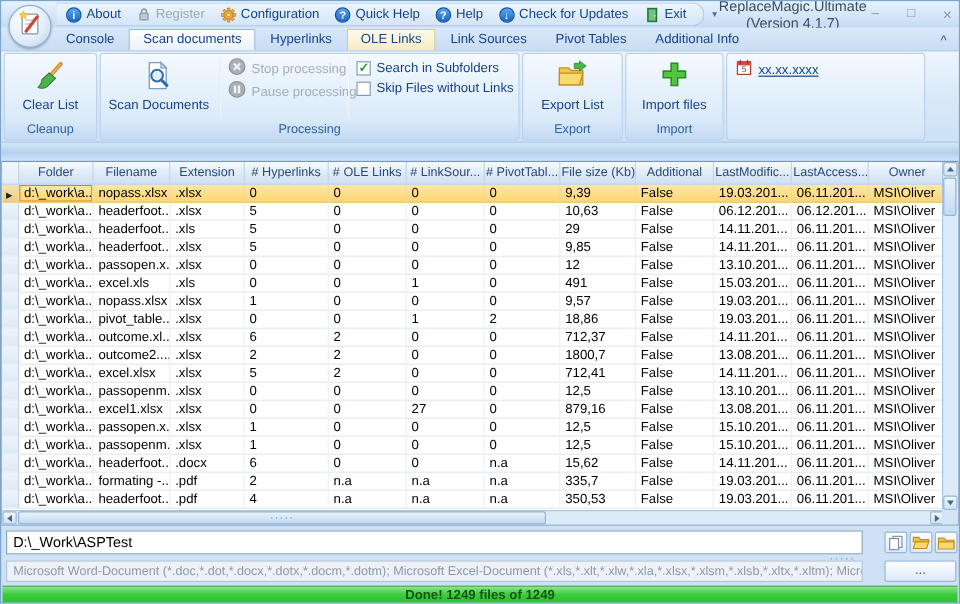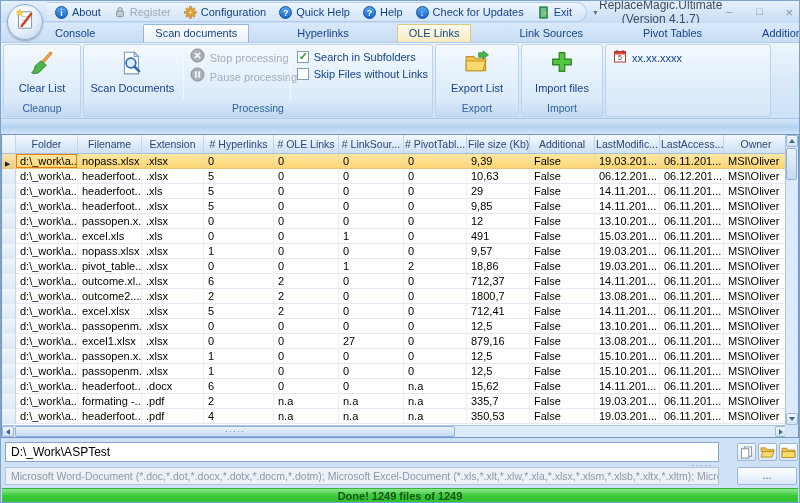--- a/index.html
+++ b/index.html
@@ -29,21 +29,21 @@
   .qatdrop{font-size:7px;color:#55709a;margin-left:5px;}
   .title{flex:1;text-align:center;font-size:12px;color:#3e4c5e;}
   .winbtns{display:flex;gap:16px;padding-right:12px;color:#8a96a5;font-size:11px;}
   .wbtn{width:14px;text-align:center;cursor:default;}
   .wbtn.min::after{content:"–";}
   .wbtn.max::after{content:"□";}
   .wbtn.cls::after{content:"×";font-size:13px;}
   
   .tabrow{position:absolute;top:22px;left:0;width:798px;height:20px;
     background:linear-gradient(#d8e9fa,#c8dcf3);border-bottom:1px solid #b0cbe9;
-    display:flex;align-items:flex-end;padding-left:42px;gap:36px;}
+    display:flex;align-items:flex-end;padding-left:42px;}
   .tab{height:18px;line-height:17px;padding:0 11px;font-size:11px;color:#15428b;
     border:1px solid transparent;border-bottom:none;border-radius:2px 2px 0 0;white-space:nowrap;cursor:default;}
   .tab.active{background:linear-gradient(#ffffff,#e8f1fb);border-color:#93b5df;}
   .tab.hot{background:linear-gradient(#fefbee,#f6ebc0);border-color:#dcc87e;}
   .collapse{margin-left:auto;margin-right:10px;align-self:center;color:#4f6b95;font-size:9px;font-weight:bold;}
   .collapse::after{content:"^";}
   
   .ribbon{position:absolute;top:42px;left:0;width:798px;height:76px;
     background:linear-gradient(#eef5fd,#d8e8f8 55%,#cde2f6);
     border-bottom:1px solid #a9c6e5;display:flex;gap:2px;padding:1px 2px;}
@@ -58,21 +58,21 @@
   .bicon{display:block;height:26px;}
   .vsep{width:1px;background:#b9d0ea;border-right:1px solid #f4f9fe;margin:3px 2px;}
   .stack{display:flex;flex-direction:column;justify-content:flex-start;padding:3px 4px;}
   .sb{display:flex;align-items:center;gap:5px;height:17px;margin:1px 0;}
   .sb .slbl{font-size:11px;color:#15428b;white-space:nowrap;}
   .sb.dis .slbl{color:#a3adbc;}
   .cbrow{display:flex;align-items:center;gap:5px;height:15px;margin:1px 0;font-size:11px;color:#15428b;white-space:nowrap;cursor:default;}
   .cb{width:12px;height:12px;background:#fff;border:1px solid #7e9db8;position:relative;flex:0 0 auto;}
   .cb.checked::after{content:"✓";position:absolute;left:1px;top:-2px;font-size:11px;color:#2f9e2f;font-weight:bold;}
   .daterow{display:flex;align-items:center;gap:5px;margin:3px 0 5px;}
-  .datelbl{font-size:11px;color:#15428b;}
+  .datelbl{font-size:11px;color:#15428b;text-decoration:underline;}
   .combo{display:flex;width:150px;height:18px;border:1px solid #7ea6d0;background:#fff;align-items:center;margin-top:44px;}
   .cval{flex:1;font-size:11px;padding-left:4px;color:#000;white-space:nowrap;overflow:hidden;}
   .cbtn{width:15px;height:16px;background:linear-gradient(#f4f9fe,#d3e4f5);border-left:1px solid #9cbcdd;
     display:flex;align-items:center;justify-content:center;}
   .cbtn::after{content:"▼";font-size:6px;color:#3f5e86;}
   
   .band{position:absolute;top:118px;left:0;width:798px;height:15px;
     background:linear-gradient(#d3e6f8,#b5d2ee 55%,#cfe4f7);}
   
   .grid{position:absolute;top:133px;left:0;width:798px;height:304px;background:#fff;border:1px solid #7296bf;}

